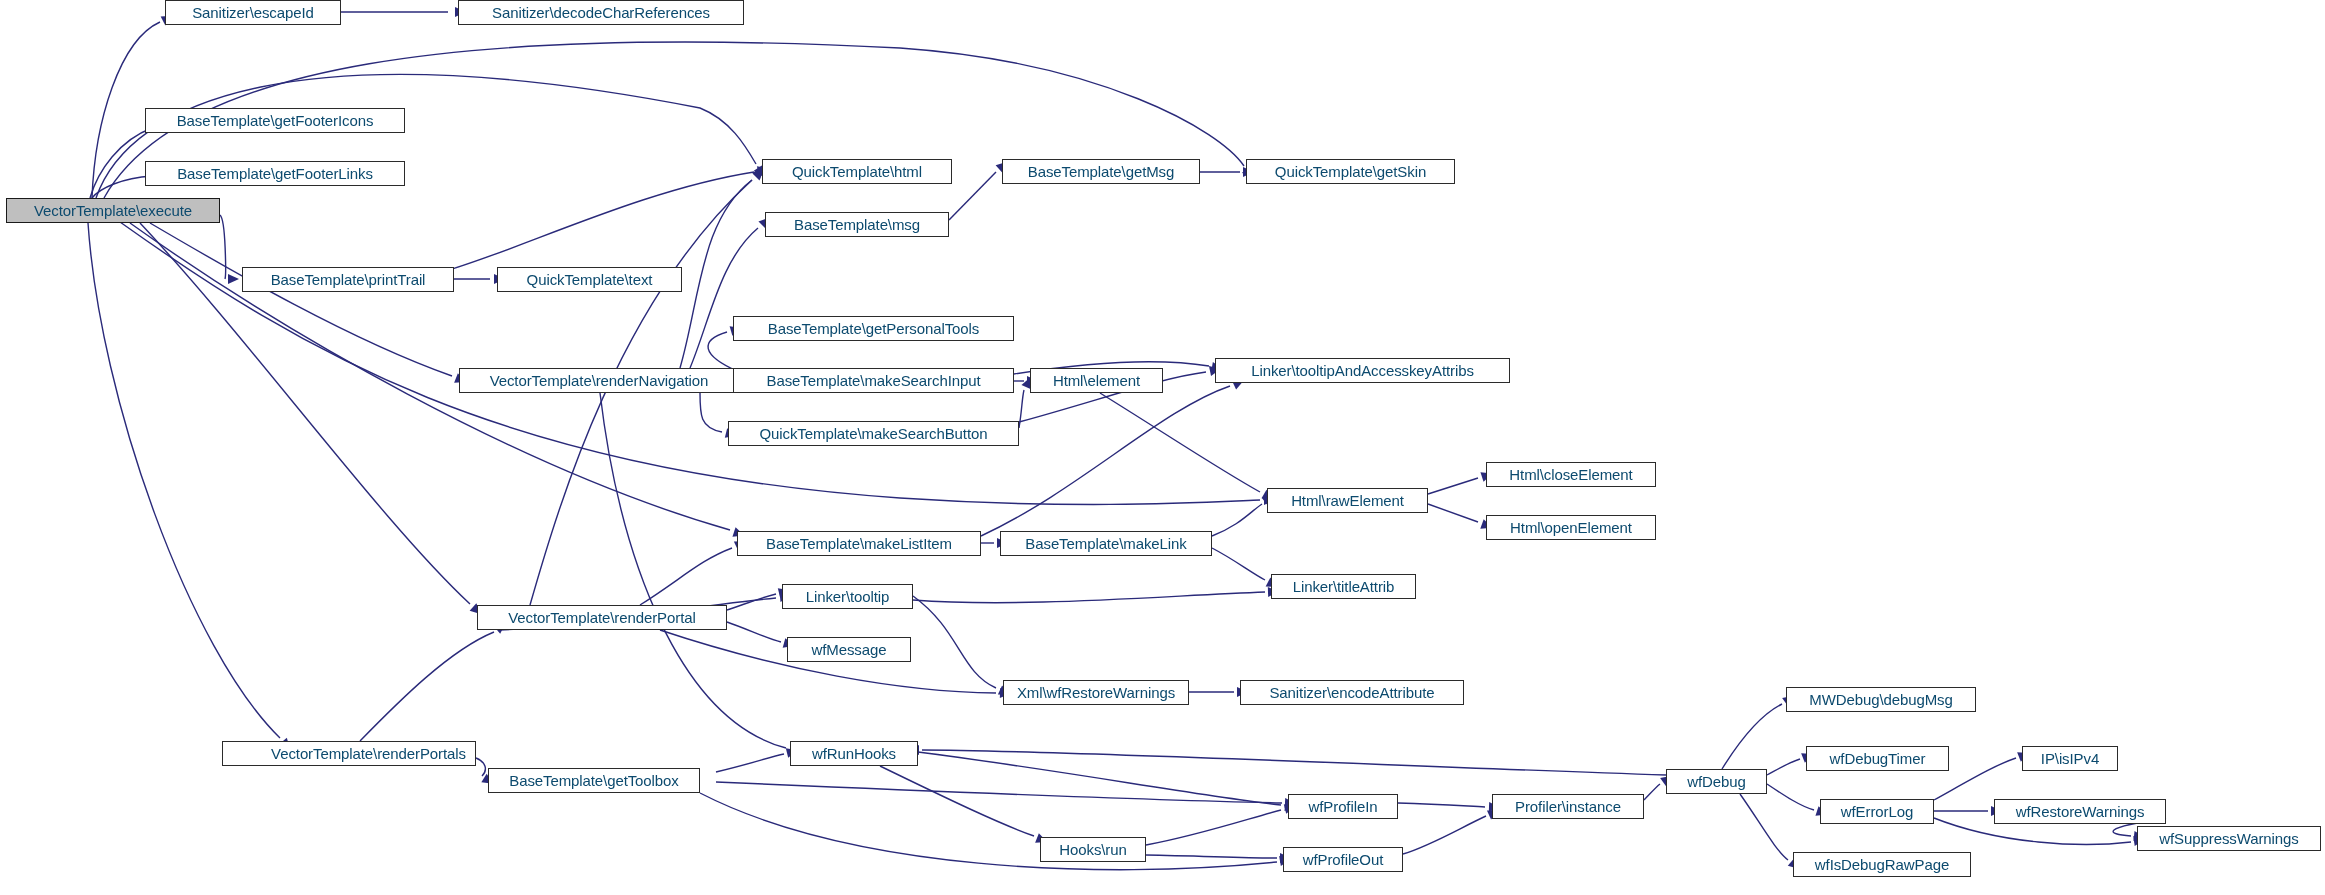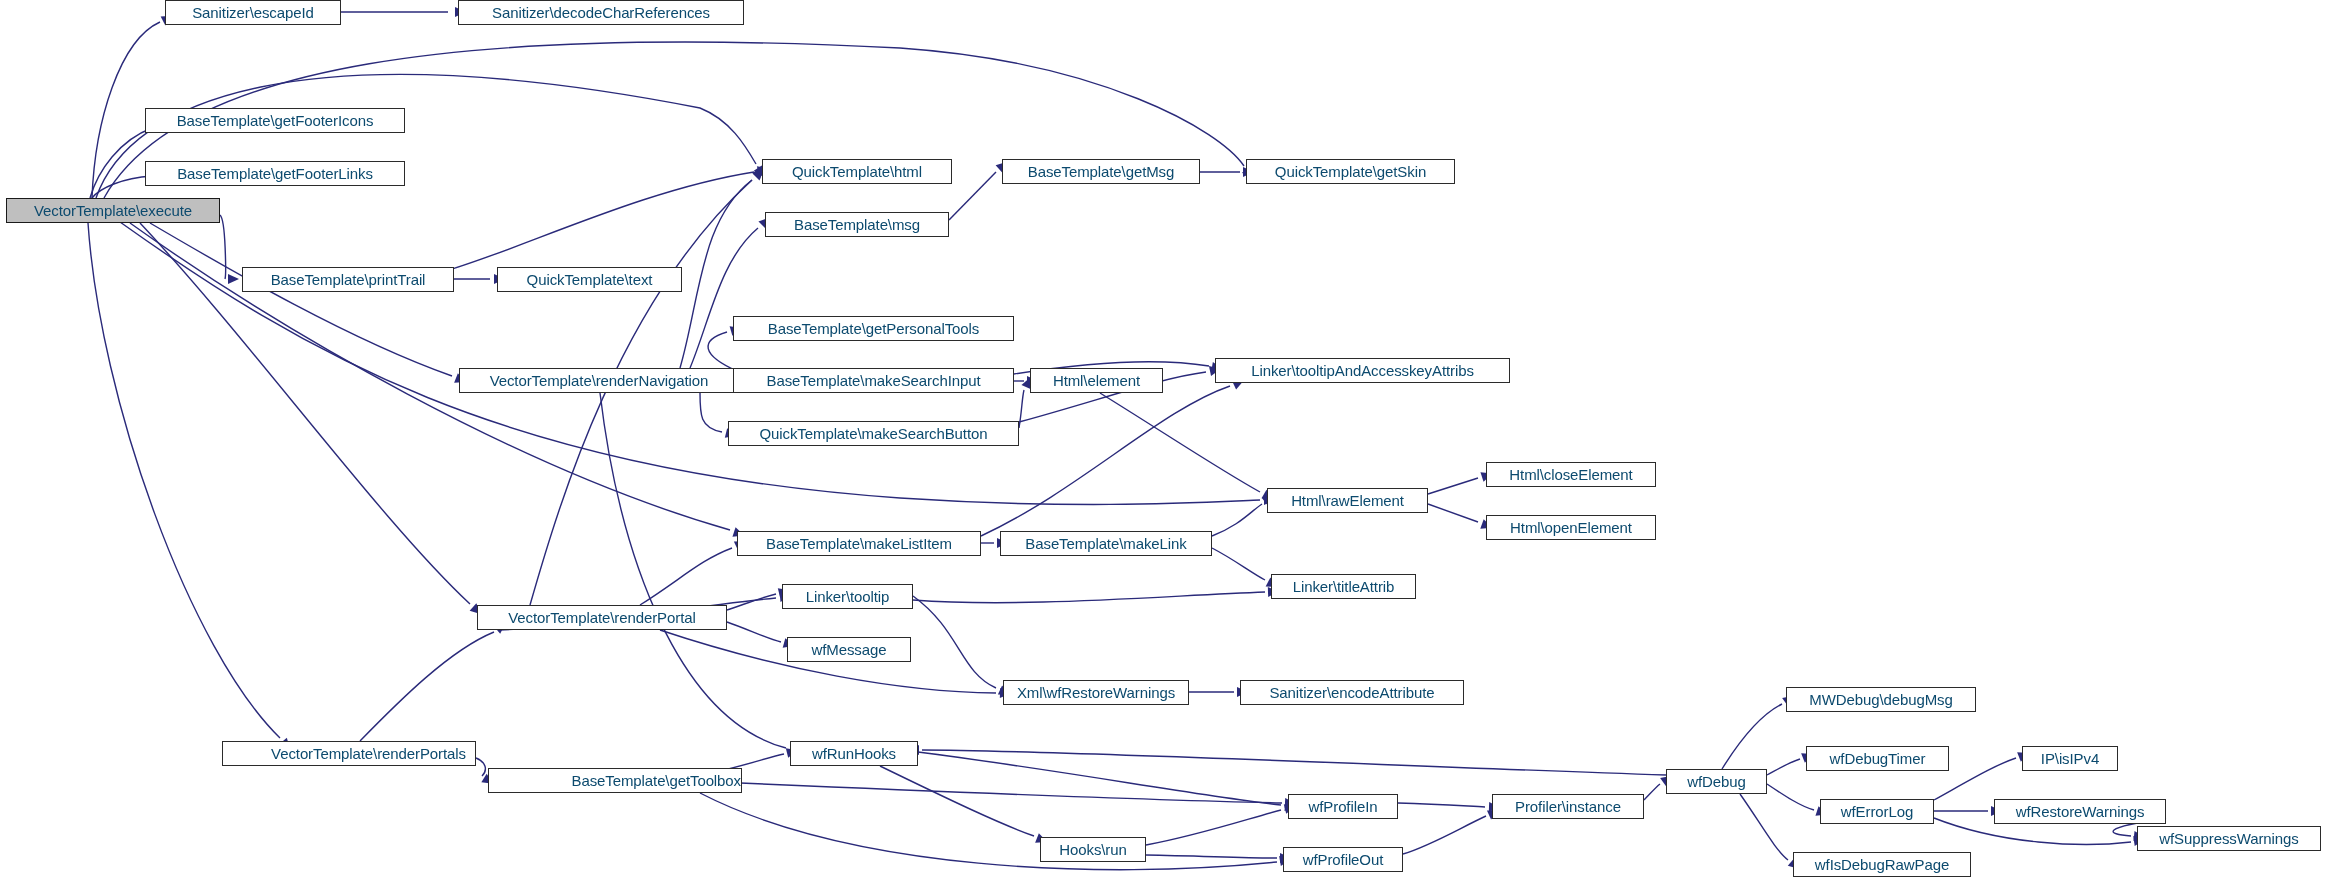--- a/index.html
+++ b/index.html
@@ -275,21 +275,21 @@
       </div>
       <div class="node" style="left: 1003px; top: 680px; width: 186px; height: 25px;">
         <span class="node-label">Xml\wfRestoreWarnings</span>
       </div>
       <div class="node" style="left: 1240px; top: 680px; width: 224px; height: 25px;">
         <span class="node-label">Sanitizer\encodeAttribute</span>
       </div>
       <div class="node" style="left: 222px; top: 741px; width: 254px; height: 25px; padding-left: 39px;">
         <span class="node-label">VectorTemplate\renderPortals</span>
       </div>
-      <div class="node" style="left: 488px; top: 768px; width: 254px; height: 25px; justify-content: flex-end;">
+      <div class="node" style="left: 488px; top: 768px; width: 212px; height: 25px;">
         <span class="node-label">BaseTemplate\getToolbox</span>
       </div>
       <div class="node" style="left: 790px; top: 741px; width: 128px; height: 25px;">
         <span class="node-label">wfRunHooks</span>
       </div>
       <div class="node" style="left: 1040px; top: 837px; width: 106px; height: 25px;">
         <span class="node-label">Hooks\run</span>
       </div>
       <div class="node" style="left: 1288px; top: 794px; width: 110px; height: 25px;">
         <span class="node-label">wfProfileIn</span>

